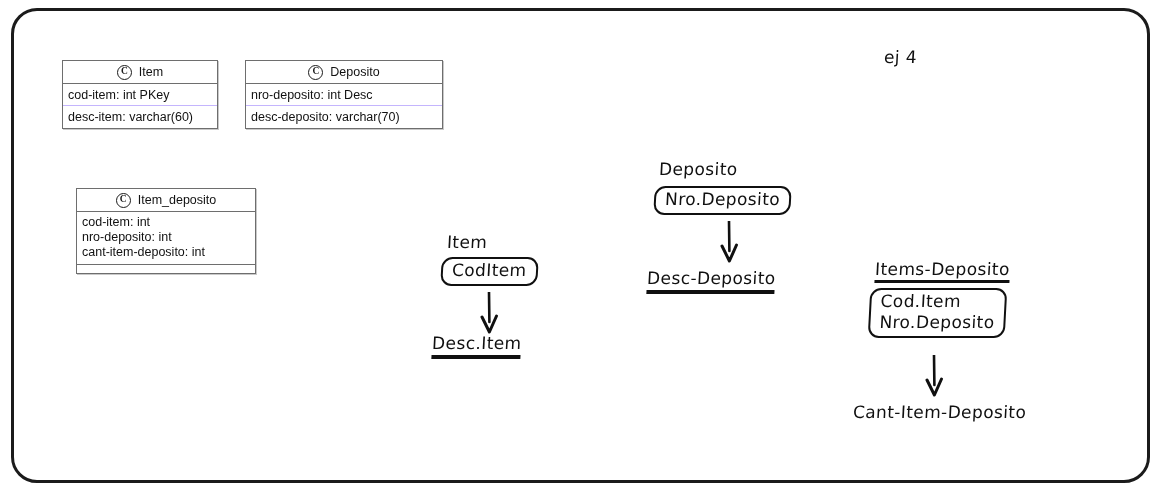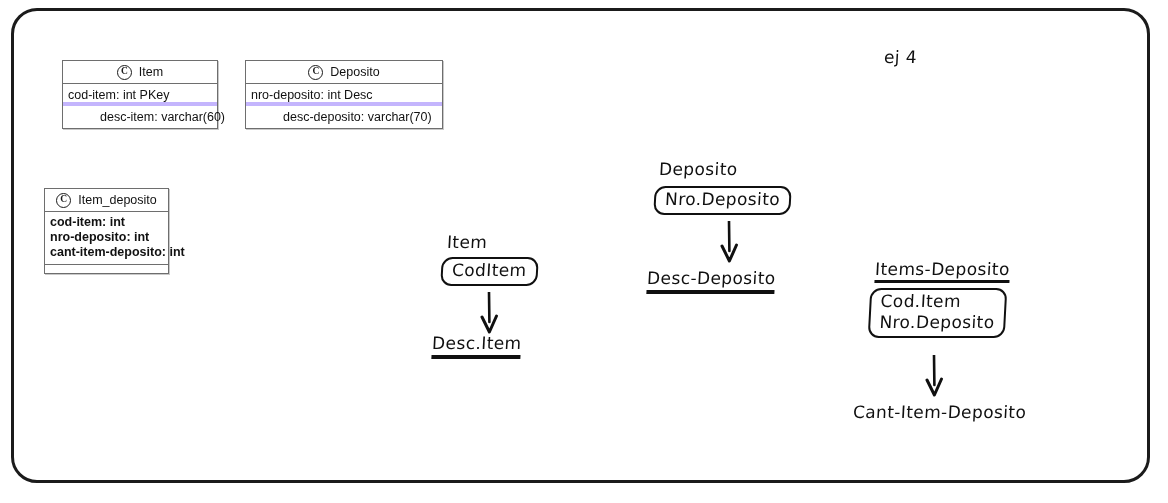--- a/index.html
+++ b/index.html
@@ -44,32 +44,31 @@
     height: 22px;
     border-bottom: 1px solid #6e6e6e;
     font-size: 12.5px;
     color: #111;
     white-space: nowrap;
   }
   .uml-row {
     height: 22px;
     line-height: 22px;
     padding: 0 5px;
-    border-bottom: 4px solid #c4b5fd;
+    border-bottom: 1px solid #c4b5fd;
     font-size: 12.5px;
     color: #111;
     white-space: nowrap;
     box-sizing: border-box;
   }
-  .uml-row.last { border-bottom: none; margin-left: 32px; }
+  .uml-row.last { border-bottom: none; }
   .uml-attrs {
     padding: 3px 18px 4px 5px;
     border-bottom: 1px solid #6e6e6e;
     box-sizing: border-box;
-    font-weight: bold;
   }
   .uml-attrs div {
     font-size: 12.5px;
     line-height: 15px;
     color: #111;
     white-space: nowrap;
   }
   .uml-empty {
     height: 8px;
   }
@@ -166,21 +165,21 @@
 
   <div class="uml-box" style="left:245px; top:60px; width:198px;">
     <div class="uml-header">
       <span class="class-icon"></span>
       <span>Deposito</span>
     </div>
     <div class="uml-row">nro-deposito: int Desc</div>
     <div class="uml-row last">desc-deposito: varchar(70)</div>
   </div>
 
-  <div class="uml-box" style="left:44px; top:188px; width:125px;">
+  <div class="uml-box" style="left:76px; top:188px; width:180px;">
     <div class="uml-header">
       <span class="class-icon"></span>
       <span>Item_deposito</span>
     </div>
     <div class="uml-attrs">
       <div>cod-item: int</div>
       <div>nro-deposito: int</div>
       <div>cant-item-deposito: int</div>
     </div>
     <div class="uml-empty"></div>

